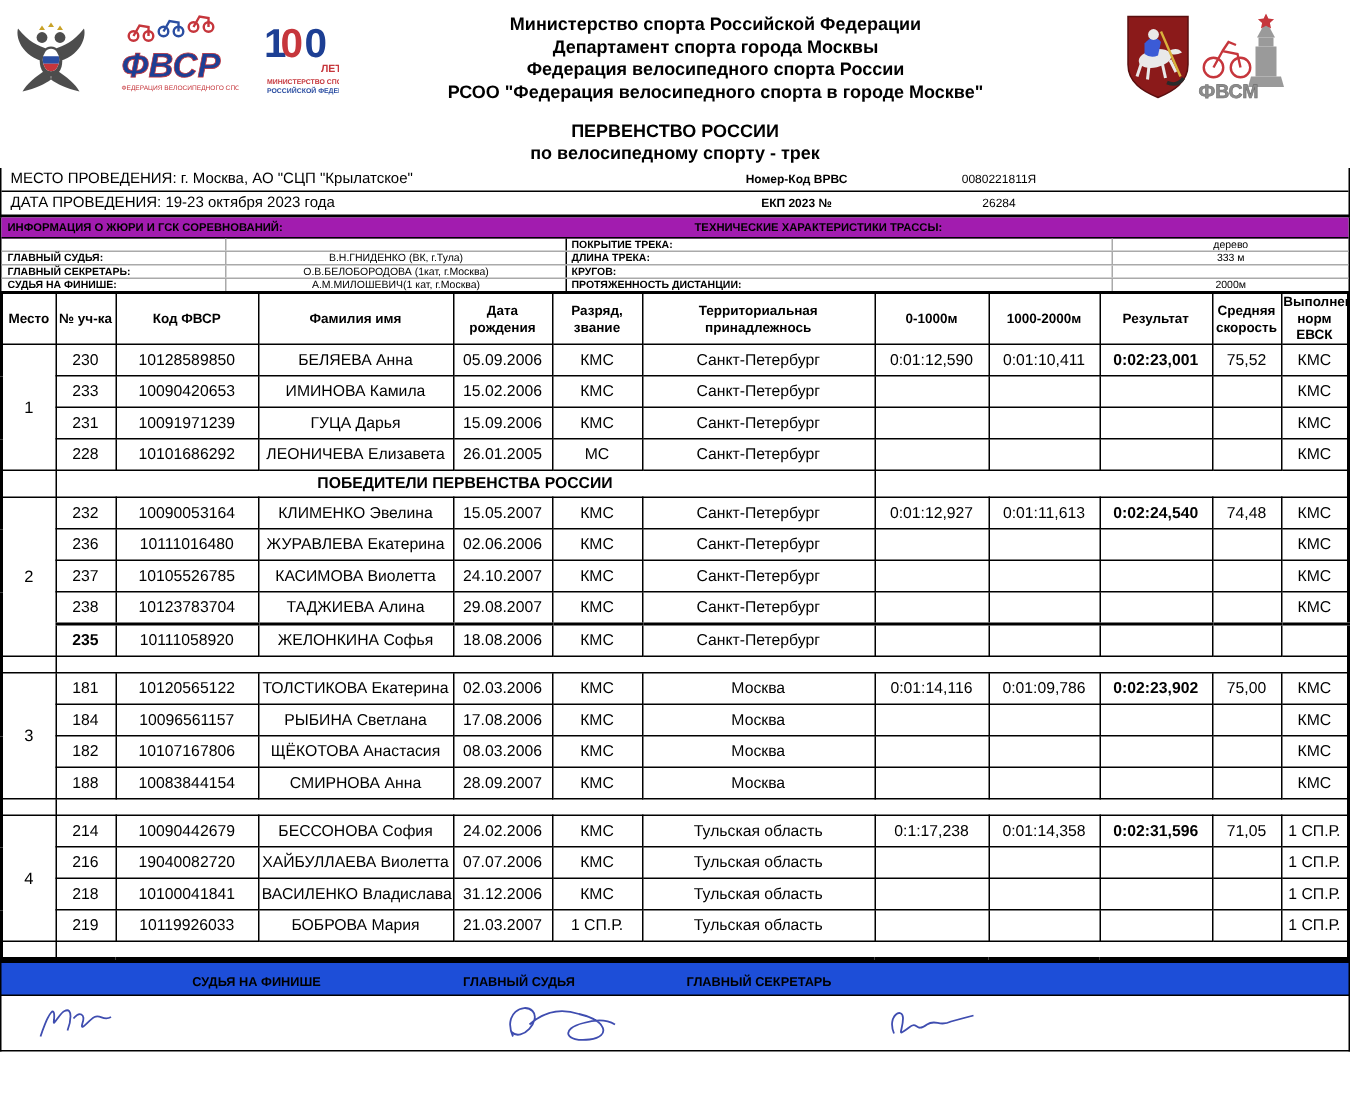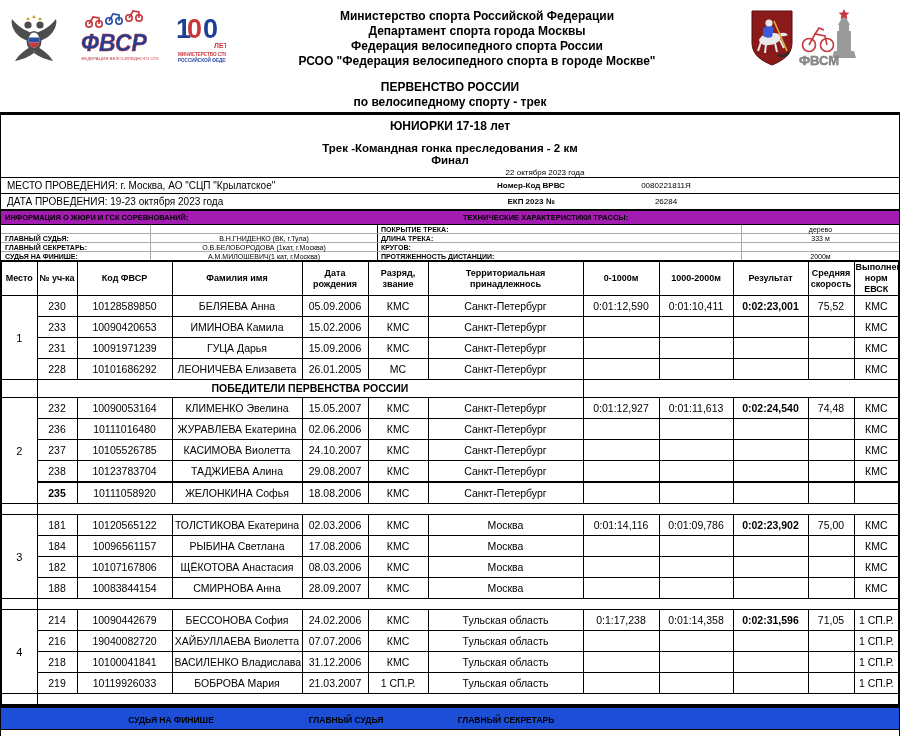--- a/index.html
+++ b/index.html
@@ -155,26 +155,20 @@
         </svg>
       </span>
     </div>
   </div>
 
   <div class="title-block">
     <div>ПЕРВЕНСТВО РОССИИ</div>
     <div>по велосипедному спорту - трек</div>
   </div>
 
-  <div class="event-block framed">
-    <div class="event-cat">ЮНИОРКИ 17-18 лет</div>
-    <div class="event-disc">Трек -Командная гонка преследования - 2 км</div>
-    <div class="event-stage">Финал</div>
-    <div class="event-date">22 октября 2023 года</div>
-  </div>
 
   <div class="meta-block framed">
     <div class="meta-row first">
       <div class="meta-left"><span class="b">МЕСТО ПРОВЕДЕНИЯ:</span> <span>г. Москва, АО "СЦП "Крылатское"</span></div>
       <div class="meta-mid">Номер-Код ВРВС</div>
       <div class="meta-val">0080221811Я</div>
       <div></div>
     </div>
     <div class="meta-row">
       <div class="meta-left"><span class="b">ДАТА ПРОВЕДЕНИЯ:</span> <span>19-23 октября 2023 года</span></div>

